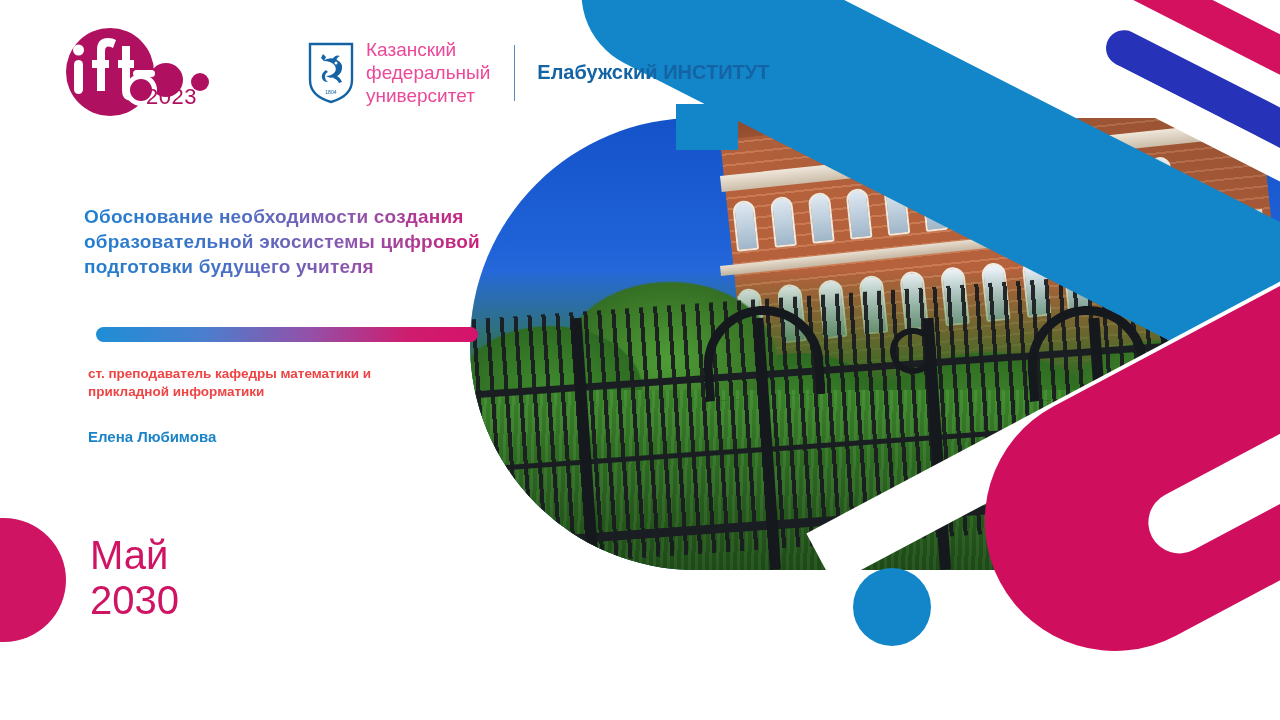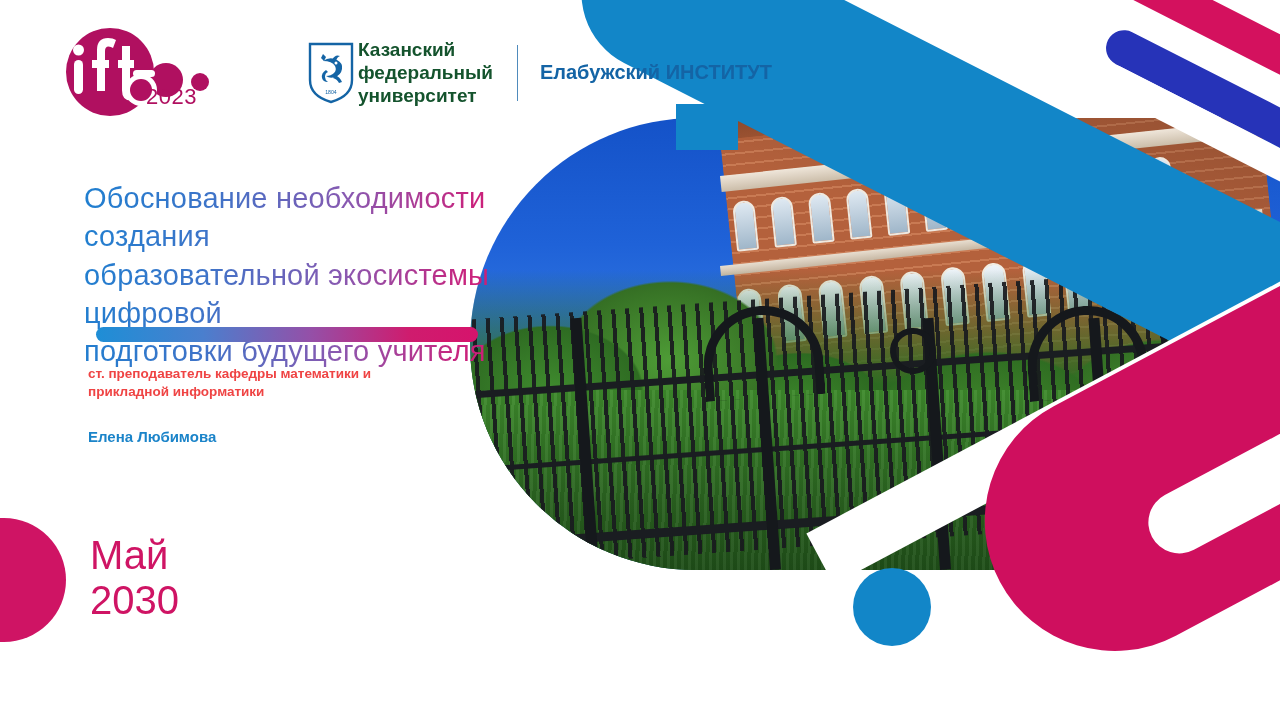--- a/index.html
+++ b/index.html
@@ -240,36 +240,36 @@
   .ifte-2023 {
     position:absolute; left:146px; top:84px;
     font-size:22px; font-weight:400; color:#b01060;
     letter-spacing:.5px;
   }
 
   
   .kfu { position:absolute; left:308px; top:38px; display:flex; align-items:center; }
   .kfu-shield { width:46px; height:62px; flex:0 0 auto; }
   .kfu-name {
-    margin-left:4px;
-    color:#14532d; font-size:19px; line-height:1.22; font-weight:700;
+    margin-left:12px;
+    color:#ec4899; font-size:19px; line-height:1.22; font-weight:400;
     white-space:pre-line;
   }
   .kfu-div {
     width:1px; height:56px; background:#1464a5; opacity:.75;
     margin:0 22px 0 24px;
   }
   .kfu-inst {
     color:#1464a5; font-size:20px; font-weight:700; white-space:nowrap;
   }
 
   
   .title {
-    position:absolute; left:84px; top:179px; width:500px;
-    font-size:29px; font-weight:400; line-height:1.32;
+    position:absolute; left:84px; top:204px; width:500px;
+    font-size:19px; font-weight:700; line-height:1.32;
     letter-spacing:.2px;
     background:linear-gradient(95deg,#1f7fd0 0%, #3f73c8 26%, #8a58b0 52%, #c9237d 76%, #d4115e 100%);
     -webkit-background-clip:text; background-clip:text;
     -webkit-text-fill-color:transparent; color:transparent;
     white-space:pre-line;
   }
 
   
   .grad-bar {
     position:absolute; left:96px; top:327px;

